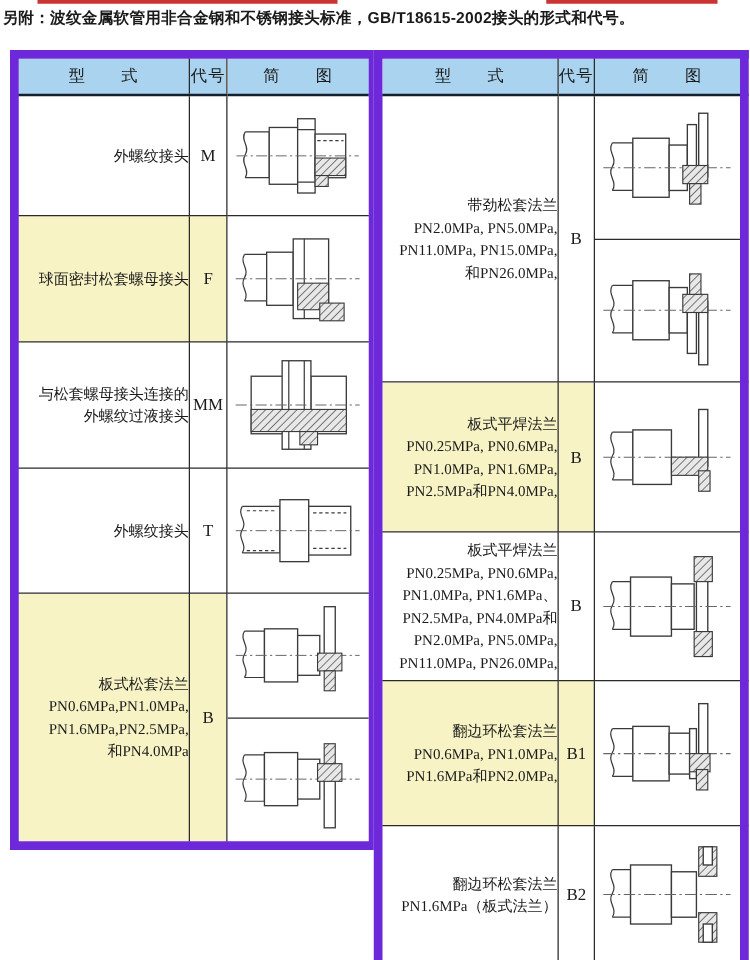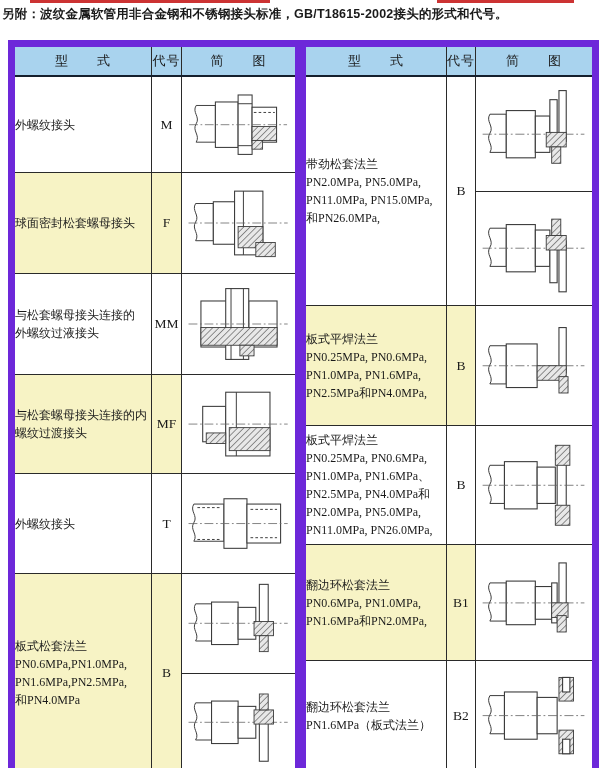--- a/index.html
+++ b/index.html
@@ -10,21 +10,21 @@
   #redmark-2{left:437px;width:137px;}
   #doc-title{position:absolute;left:2px;top:6px;width:588px;font-size:12.5px;font-weight:bold;
              font-family:"Liberation Sans","DejaVu Sans",sans-serif;letter-spacing:.2px;}
   table.tbl{position:absolute;top:40px;border-collapse:collapse;table-layout:fixed;
             border:7px solid #6d28d9;background:#fff;}
   #tbl-left{left:8px;width:287px;}
   #tbl-right{left:299px;width:293px;}
   .tbl td,.tbl th{border:1px solid #2a2a2a;padding:0;overflow:hidden;vertical-align:middle;}
   .tbl th{height:28px;background:var(--header-bg,#a9d3ee);font-weight:normal;font-size:13px;
           border-bottom:2px solid #15202e;letter-spacing:1px;}
-  .typecell{padding:4px 4px 4px 6px;font-size:12px;line-height:18px;text-align:left;}
+  .typecell{padding:4px 4px 4px 6px;font-size:12px;line-height:18px;text-align:right;}
   .codecell{text-align:center;font-size:13.5px;font-family:"Liberation Serif",serif;}
   .yellow{background:var(--row-yellow,#f7f3c5);}
   
   .lh1 td{height:95px}.lh2 td{height:100px}.lh3 td{height:100px}
   .lh4 td{height:98px}.lh5 td{height:99px}.lh6 td{height:198px}
   .rh1 td{height:228px}.rh2 td{height:119px}.rh3 td{height:118px}
   .rh4 td{height:115px}.rh5 td{height:110px}
   .diagcell{background:#fff;}
   .dg{width:100%;height:100%;display:flex;align-items:center;justify-content:center;}
   .dg svg{width:94%;height:92%;}
@@ -122,42 +122,20 @@
        </pattern>
                 </defs>
                 <rect x="18" y="24" width="30" height="52" fill="#fff" stroke="#3a3a3a" stroke-width="1.2"></rect>
                 <rect x="72" y="24" width="32" height="52" fill="#fff" stroke="#3a3a3a" stroke-width="1.2"></rect>
                 <rect x="46" y="10" width="26" height="80" fill="#fff" stroke="#3a3a3a" stroke-width="1.2"></rect>
                 <line x1="52" y1="10" x2="52" y2="90" stroke="#3a3a3a" stroke-width="1.1"></line>
                 <line x1="66" y1="10" x2="66" y2="90" stroke="#3a3a3a" stroke-width="1.1"></line>
                 <line x1="4" y1="50" x2="116" y2="50" stroke="#666" stroke-width="0.9" stroke-dasharray="10 3 2 3"></line>
                 <rect x="18" y="54" width="86" height="20" fill="url(#hp3)" stroke="#3a3a3a" stroke-width="1"></rect>
                 <rect x="62" y="74" width="16" height="12" fill="url(#hp3)" stroke="#3a3a3a" stroke-width="1"></rect>
-              </svg>
-            </div>
-          </td>
-    </tr>
-    <tr class="lh4 yellow">
-      <td class="typecell yellow">与松套螺母接头连接的内<br>螺纹过渡接头</td>
-      <td class="codecell yellow">MF</td>
-      <td class="diagcell">
-            <div class="dg">
-              <svg viewBox="0 0 120 100" preserveAspectRatio="xMidYMid meet">
-       <defs>
-                  <pattern id="hp4" width="5" height="5" patternTransform="rotate(45)" patternUnits="userSpaceOnUse">
-         <rect width="5" height="5" fill="#e8e8e8"></rect>
-                    <line x1="0" y1="0" x2="0" y2="5" stroke="#555" stroke-width="1.4"></line>
-       </pattern>
-                </defs>
-                <rect x="20" y="30" width="26" height="40" fill="#fff" stroke="#3a3a3a" stroke-width="1.2"></rect>
-                <rect x="46" y="14" width="50" height="72" fill="#fff" stroke="#3a3a3a" stroke-width="1.2"></rect>
-                <line x1="58" y1="14" x2="58" y2="86" stroke="#3a3a3a" stroke-width="1.1"></line>
-                <line x1="4" y1="50" x2="116" y2="50" stroke="#666" stroke-width="0.9" stroke-dasharray="10 3 2 3"></line>
-                <rect x="50" y="54" width="46" height="26" fill="url(#hp4)" stroke="#3a3a3a" stroke-width="1"></rect>
-                <rect x="24" y="60" width="22" height="12" fill="url(#hp4)" stroke="#3a3a3a" stroke-width="1"></rect>
               </svg>
             </div>
           </td>
     </tr>
     <tr class="lh5">
       <td class="typecell">外螺纹接头</td>
       <td class="codecell">T</td>
       <td class="diagcell">
             <div class="dg">
               <svg viewBox="0 0 120 100" preserveAspectRatio="xMidYMid meet">

